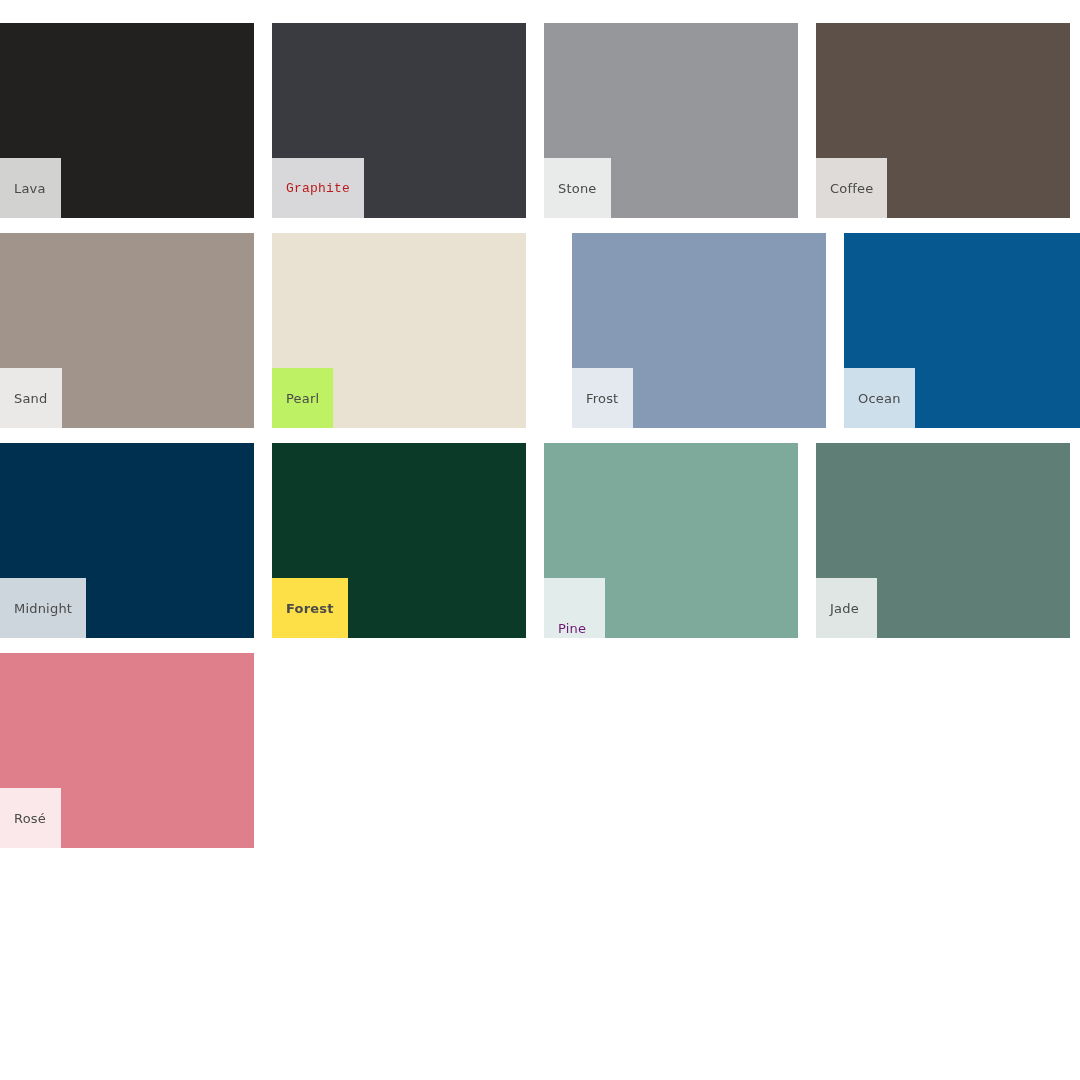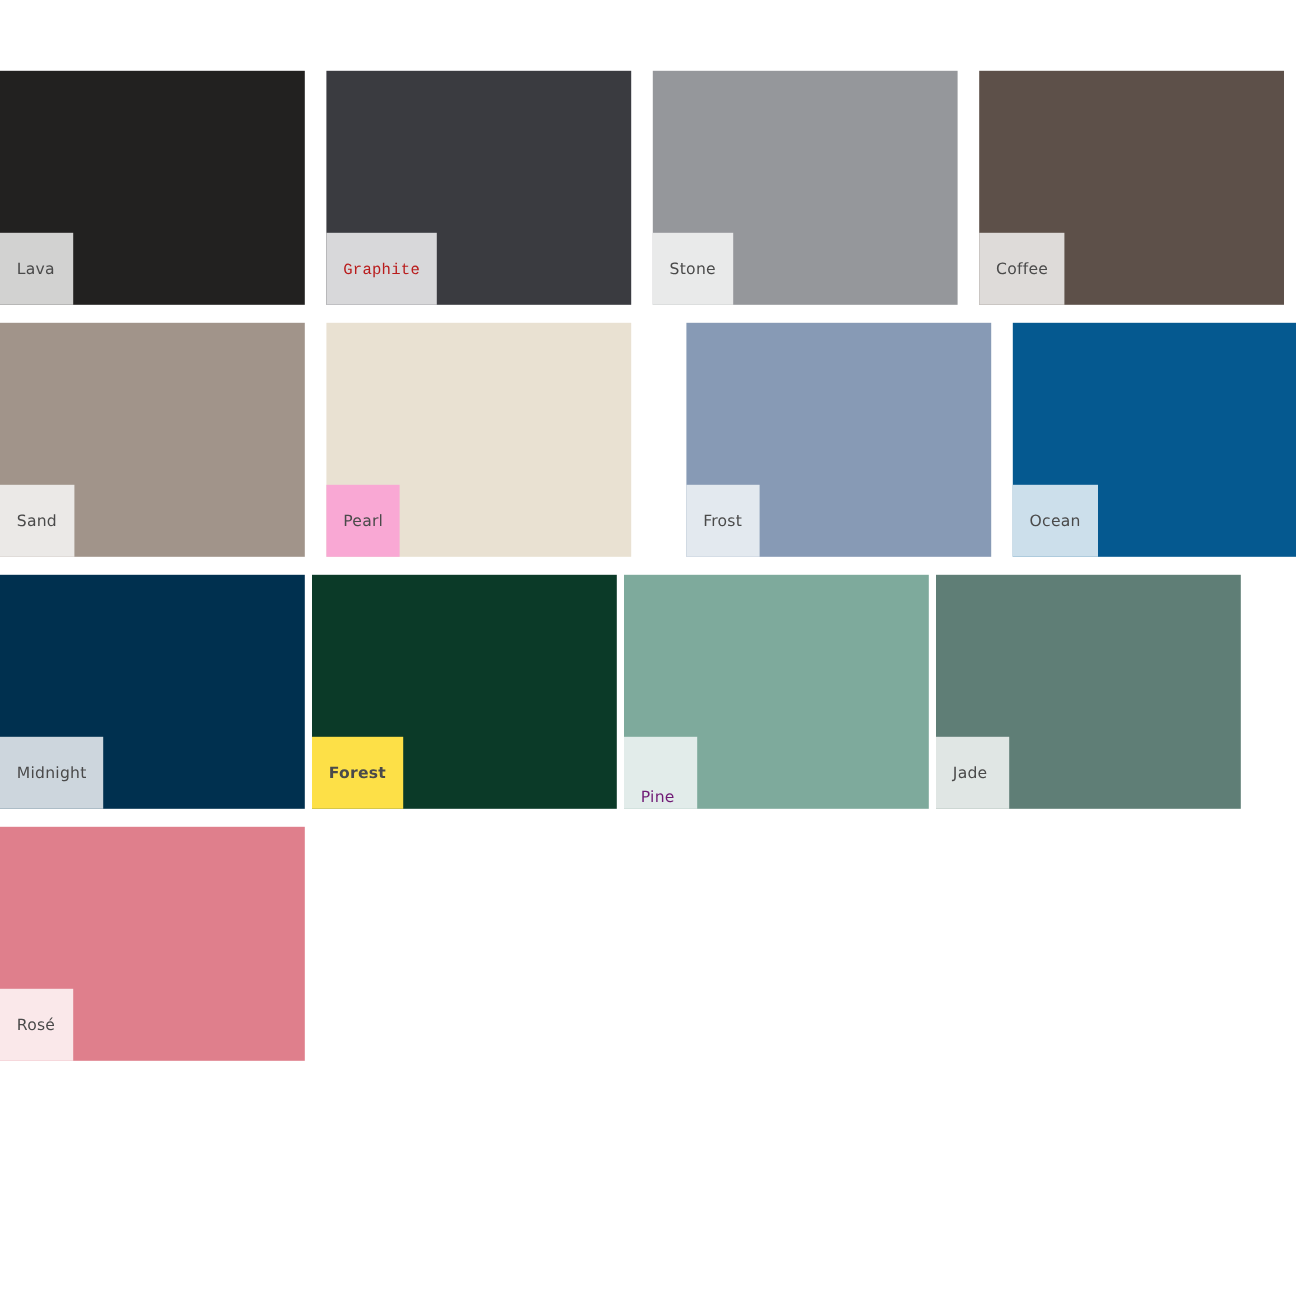--- a/index.html
+++ b/index.html
@@ -12,21 +12,21 @@
     width: 1080px;
     height: 1080px;
     overflow: hidden;
     font-family: "DejaVu Sans", "Liberation Sans", sans-serif;
   }
 
   #palette-grid {
     position: relative;
     width: 868px;
     height: 1080px;
-    padding-top: 59px;
+    padding-top: 23px;
     box-sizing: border-box;
   }
 
   .swatch-row {
     display: flex;
     flex-direction: row;
     gap: 18px;
     margin-bottom: 15px;
   }
 
@@ -98,38 +98,38 @@
     </div>
     <div class="swatch-row" style="">
       <div class="swatch" style="width: 254px; flex-basis: 254px; height: 195px;">
         <div class="swatch-color" style="background: rgb(161, 148, 138);"></div>
         <div class="swatch-label" style="background: rgb(235, 233, 231);">
           <span class="swatch-label-text" style="color: rgb(74, 74, 74);">Sand</span>
         </div>
       </div>
       <div class="swatch" style="width: 254px; flex-basis: 254px; height: 195px;">
         <div class="swatch-color" style="background: rgb(233, 225, 210);"></div>
-        <div class="swatch-label" style="background: #f9a8d4;">
+        <div class="swatch-label" style="background: #bef264;">
           <span class="swatch-label-text" style="color: rgb(74, 74, 74);">Pearl</span>
         </div>
       </div>
       <div class="swatch" style="width: 254px; flex-basis: 254px; height: 195px; margin-left: 28px;">
         <div class="swatch-color" style="background: rgb(135, 154, 181);"></div>
         <div class="swatch-label" style="background: rgb(227, 233, 239);">
           <span class="swatch-label-text" style="color: rgb(74, 74, 74);">Frost</span>
         </div>
       </div>
       <div class="swatch" style="width: 254px; flex-basis: 254px; height: 195px;">
         <div class="swatch-color" style="background: rgb(5, 89, 144);"></div>
         <div class="swatch-label" style="background: rgb(204, 223, 235);">
           <span class="swatch-label-text" style="color: rgb(74, 74, 74);">Ocean</span>
         </div>
       </div>
     </div>
-    <div class="swatch-row" style="gap: 6px;">
+    <div class="swatch-row" style="gap: 18px;">
       <div class="swatch" style="width: 254px; flex-basis: 254px; height: 195px;">
         <div class="swatch-color" style="background: rgb(0, 48, 79);"></div>
         <div class="swatch-label" style="background: rgb(205, 214, 221);">
           <span class="swatch-label-text" style="color: rgb(74, 74, 74);">Midnight</span>
         </div>
       </div>
       <div class="swatch" style="width: 254px; flex-basis: 254px; height: 195px;">
         <div class="swatch-color" style="background: rgb(11, 58, 40);"></div>
         <div class="swatch-label" style="background: #fde047; font-weight: bold;">
           <span class="swatch-label-text" style="color: rgb(74, 74, 74);">Forest</span>

